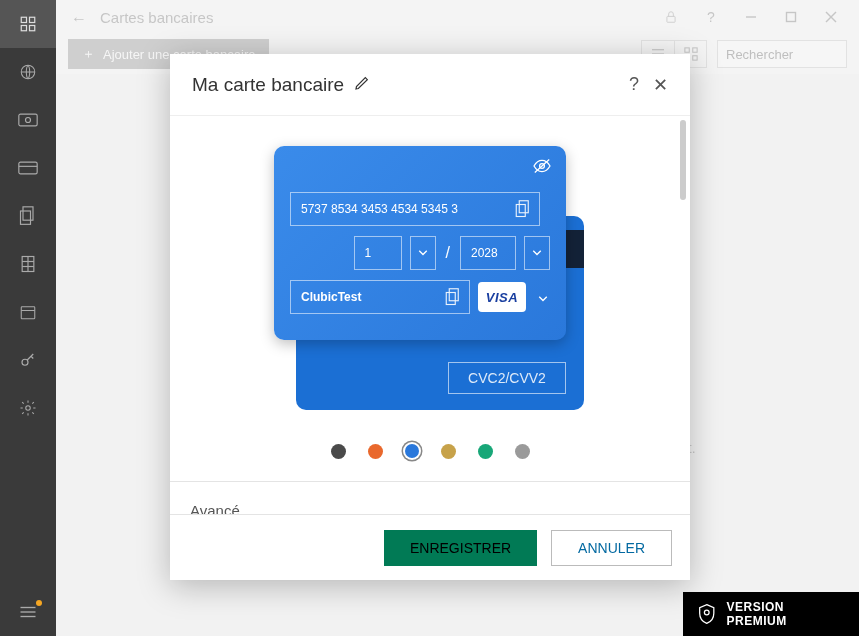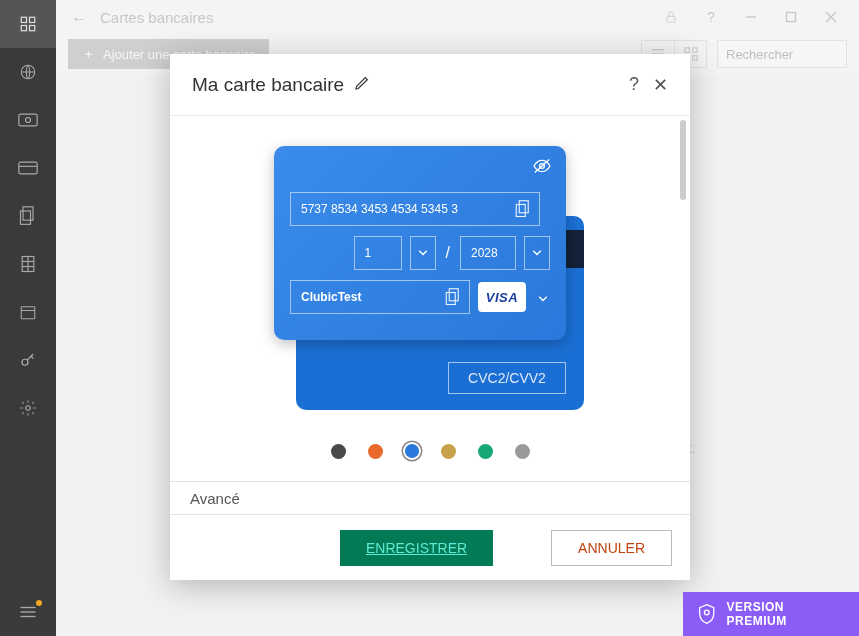--- a/index.html
+++ b/index.html
@@ -56,28 +56,28 @@
   .year-field { width:56px; }
   .row3 { margin-top:10px; align-items:center; }
   .name-field { width:180px;font-weight:bold; }
   .brand-chip { background:#fff; color:#1a3fa0; font-weight:800; font-style:italic; height:30px; width:48px; border-radius:4px; display:flex; align-items:center; justify-content:center; font-size:13px; letter-spacing:.5px; }
   .brand-dd { color:#fff; margin-left:4px; cursor:pointer; }
 
   .color-picker { display:flex; gap:22px; justify-content:center; margin-top: 18px; }
   .swatch { width:15px; height:15px; border-radius:50%; cursor:pointer; }
   .swatch.selected { box-shadow: 0 0 0 2px #fff, 0 0 0 3.5px #888; width:14px; height:14px; }
 
-  .adv-row { border-top:1px solid #e4e4e4; margin-top: 22px; padding: 8px 20px 0; color:#555; font-size:15px; }
+  .adv-row { border-top:1px solid #e4e4e4; margin-top: 22px; padding: 20px 20px 0; color:#555; font-size:15px; }
 
   .modal-foot { height:66px; border-top:1px solid #e4e4e4; display:flex; align-items:center; justify-content:flex-end; gap:14px; padding:0 18px; }
   .btn { height:36px; padding:0 26px; font-size:14px; display:flex; align-items:center; cursor:pointer; }
-  .btn-primary { background:#017a55; color:#5eead4;text-decoration:underline; }
-  .btn-secondary { background:#fff; color:#c2410c; border:1px solid #bbb;margin-left:44px; }
-
-  .premium-banner { position:absolute; right:0; bottom:0; height:44px; width:176px; background:#8b5cf6; color:#fff; display:flex; align-items:center; gap:10px; padding:0 14px; font-size:12px; font-weight:700; letter-spacing:.5px; }
+  .btn-primary { background:#017a55; color:#000000; }
+  .btn-secondary { background:#fff; color:#0369a1; border:1px solid #bbb; }
+
+  .premium-banner { position:absolute; right:0; bottom:0; height:44px; width:176px; background:#000000; color:#fff; display:flex; align-items:center; gap:10px; padding:0 14px; font-size:12px; font-weight:700; letter-spacing:.5px; }
 
   input.ghost { background:transparent; border:none; color:inherit; font:inherit; width:100%; outline:none; }
   input.ghost::placeholder { color:rgba(255,255,255,.85); }
 </style>
 </head>
 <body>
 
 <div class="sidebar">
   <div class="sidebar-item active">
       <svg width="18" height="18" viewBox="0 0 24 24" fill="none" stroke="#ddd" stroke-width="1.6">

